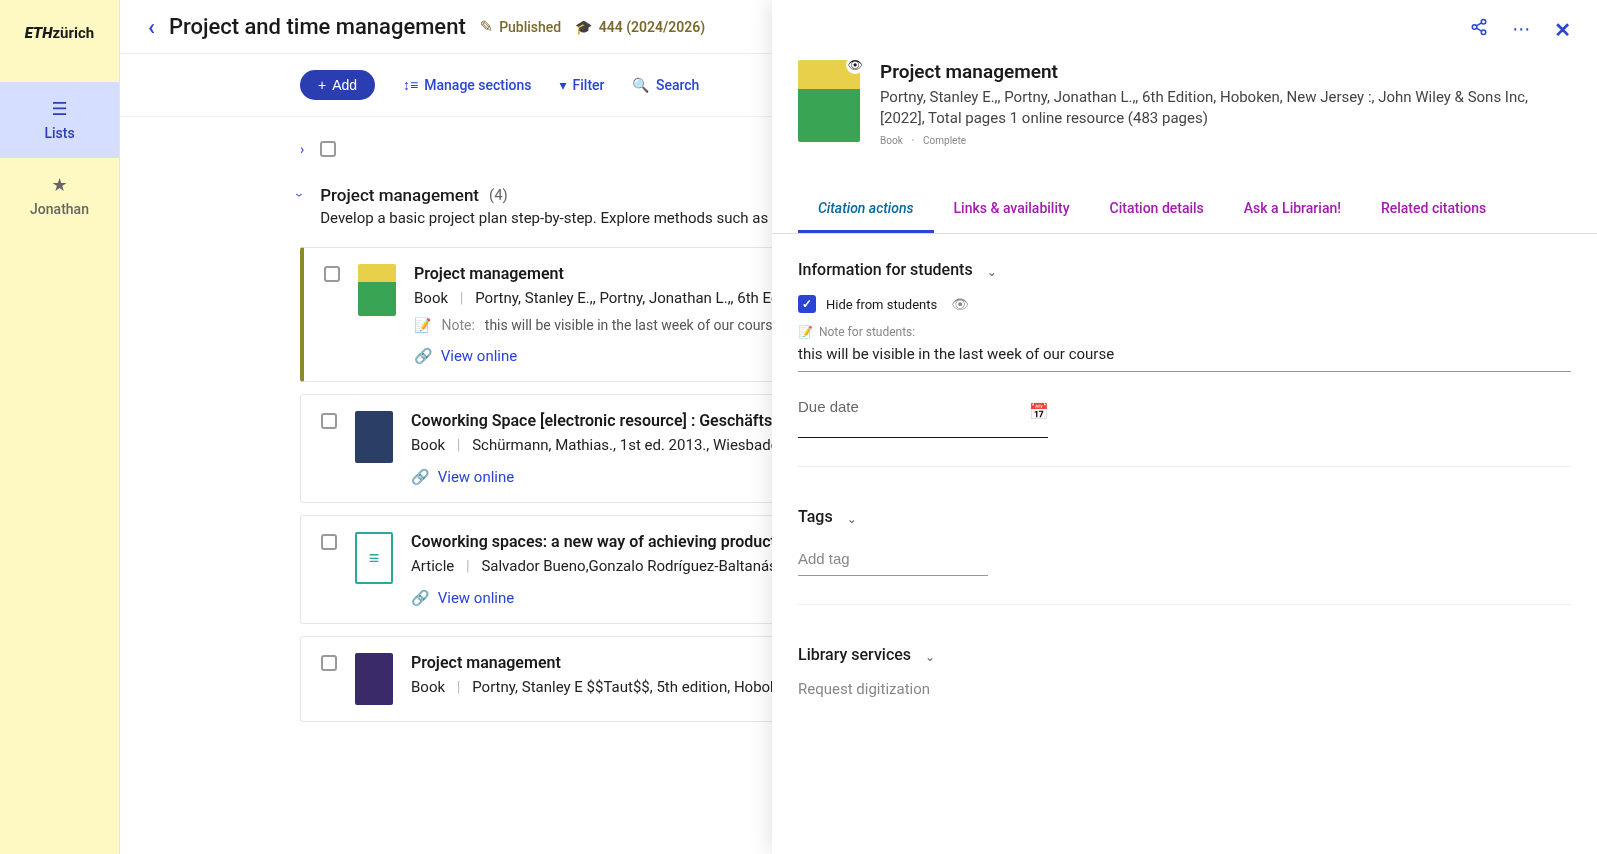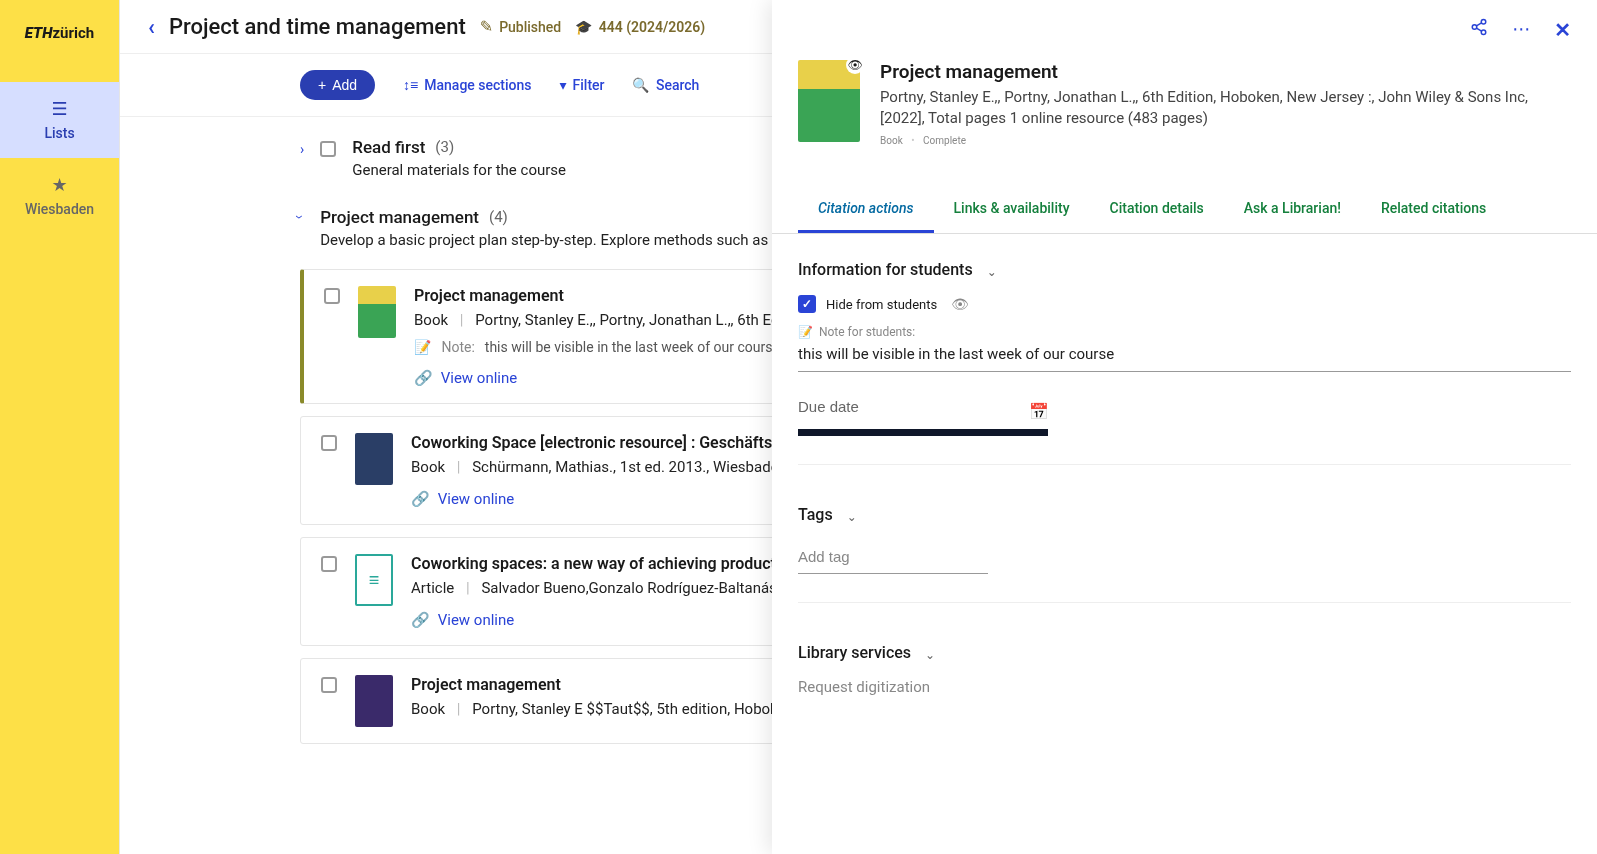--- a/index.html
+++ b/index.html
@@ -1,20 +1,20 @@
 <!DOCTYPE html>
 <html><head>
 <meta charset="utf-8">
 <style>
 * { box-sizing: border-box; margin: 0; padding: 0; }
 body { font-family: -apple-system, BlinkMacSystemFont, "Segoe UI", Roboto, Helvetica, Arial, sans-serif; color: #1a1a1a; background: #fff; overflow: hidden; }
 .app { display: flex; height: 854px; width: 1597px; }
 
 
-.sidebar { width: 120px; background: #fde047; border-right: 1px solid #e5e5e5; display: flex; flex-direction: column; align-items: center; padding-top: 24px; }
+.sidebar { width: 120px; background: #fef9c3; border-right: 1px solid #e5e5e5; display: flex; flex-direction: column; align-items: center; padding-top: 24px; }
 .logo { font-weight: bold; font-size: 15px; margin-bottom: 40px; text-align: center; }
 .logo .eth { font-style: italic; font-weight: 900; }
 .nav-item { width: 100%; padding: 16px 0; text-align: center; cursor: pointer; color: #666; }
 .nav-item.active { background: #d6deff; color: #2a3eb1; }
 .nav-item .icon { font-size: 18px; display: block; margin-bottom: 4px; }
 .nav-item .label { font-size: 14px; font-weight: 500; }
 
 
 .main { flex: 1; display: flex; flex-direction: column; overflow: hidden; position: relative; }
 .header { display: flex; align-items: center; padding: 14px 28px; border-bottom: 1px solid #eee; gap: 14px; }
@@ -62,38 +62,38 @@
 .panel-actions .close { color: #2a44d6; font-size: 20px; cursor: pointer; font-weight: bold; }
 .panel-header { display: flex; gap: 20px; padding: 10px 26px 20px; }
 .panel-thumb { width: 62px; height: 82px; background: linear-gradient(180deg, #e8d04a 0%, #e8d04a 35%, #3aa455 35%, #3aa455 100%); border-radius: 2px; flex-shrink: 0; position: relative; }
 .panel-thumb .hide-badge { position: absolute; top: -4px; right: -4px; background: #fff; border-radius: 50%; width: 18px; height: 18px; display: flex; align-items: center; justify-content: center; font-size: 12px; }
 .panel-title { font-size: 19px; font-weight: 600; margin-bottom: 4px; }
 .panel-citation { font-size: 15px; color: #444; line-height: 1.4; }
 .panel-type { font-size: 10px; color: #888; margin-top: 6px; }
 .panel-type .dot { margin: 0 6px; color: #ccc; }
 
 .panel-tabs { display: flex; border-bottom: 1px solid #ddd; padding: 0 26px; margin-top: 20px; gap: 0; }
-.panel-tab { padding: 14px 20px; font-size: 14px; font-weight: 500; color: #15803d; cursor: pointer; border-bottom: 3px solid transparent; white-space: nowrap; }
+.panel-tab { padding: 14px 20px; font-size: 14px; font-weight: 500; color: #a21caf; cursor: pointer; border-bottom: 3px solid transparent; white-space: nowrap; }
 .panel-tab.active { color: #0369a1; border-bottom-color: #2a44d6; font-style: italic; }
 
 .panel-body { padding: 26px; }
 .subsection { margin-bottom: 40px; border-bottom: 1px solid #eee; padding-bottom: 28px; }
 .subsection:last-child { border-bottom: none; }
 .sub-header { display: flex; align-items: flex-end; gap: 14px; margin-bottom: 16px; }
 .sub-title { font-size: 16px; font-weight: 500; }
 .chev { color: #666; font-size: 12px; cursor: pointer; }
 
 .checkrow { display: flex; align-items: center; gap: 10px; margin-bottom: 10px; }
 .checkbox-checked { width: 18px; height: 18px; background: #2a44d6; border-radius: 3px; display: flex; align-items: center; justify-content: center; color: #fff; font-size: 12px; font-weight: bold; }
 .check-label { font-size: 13px; }
 .eye-off { color: #888; font-size: 14px; margin-left: 4px; }
 .note-field-label { font-size: 12px; color: #888; display: flex; align-items: center; gap: 6px; margin-top: 12px; }
 .note-field { font-size: 15px; color: #222; padding: 6px 0 8px; border-bottom: 1px solid #999; width: 100%; }
 
-.field-row { display: flex; align-items: flex-end; gap: 32px; margin-top: 20px; border-bottom: 7px solid #0f172a; padding-bottom: 8px; width: 250px; }
+.field-row { display: flex; align-items: flex-end; gap: 32px; margin-top: 20px; border-bottom: 1px solid #0f172a; padding-bottom: 16px; width: 250px; }
 .field-input { border: none; font-size: 15px; color: #222; padding: 6px 0; flex: 1; outline: none; }
 .field-input::placeholder { color: #666; }
 .cal-icon { color: #2a44d6; font-size: 16px; cursor: pointer; }
 
 .tag-input { border: none; border-bottom: 1px solid #999; font-size: 15px; padding: 8px 0; width: 190px; outline: none; }
 .tag-input::placeholder { color: #888; }
 
 .lib-link { color: #888; font-size: 15px; margin-top: 10px; }
 </style>
 </head>
@@ -104,21 +104,21 @@
   <div class="sidebar">
     <div class="logo">
       <span class="eth">ETH</span><span>zürich</span>
     </div>
     <div class="nav-item active">
       <span class="icon">☰</span>
       <span class="label">Lists</span>
     </div>
     <div class="nav-item">
       <span class="icon">★</span>
-      <span class="label">Wiesbaden</span>
+      <span class="label">Jonathan</span>
     </div>
   </div>
 
   <div class="main">
     <div class="header">
       <span class="back-btn">‹</span>
       <span class="page-title">Project and time management</span>
       <span class="status-badge">
         <span class="status-icon">✎</span>
         <span>Published</span>
@@ -147,27 +147,20 @@
         <span>Search</span>
       </span>
     </div>
 
     <div class="content">
 
       <div class="section">
         <div class="section-header">
           <span class="expand-icon">›</span>
           <span class="section-check"></span>
-          <div>
-            <div class="section-title-row">
-              <span class="section-title">Read first</span>
-              <span class="section-count">(3)</span>
-            </div>
-            <div class="section-desc">General materials for the course</div>
-          </div>
         </div>
       </div>
 
       <div class="section">
         <div class="section-header">
           <span class="expand-icon" style="transform:rotate(90deg)">›</span>
           <div>
             <div class="section-title-row">
               <span class="section-title">Project management</span>
               <span class="section-count">(4)</span>

